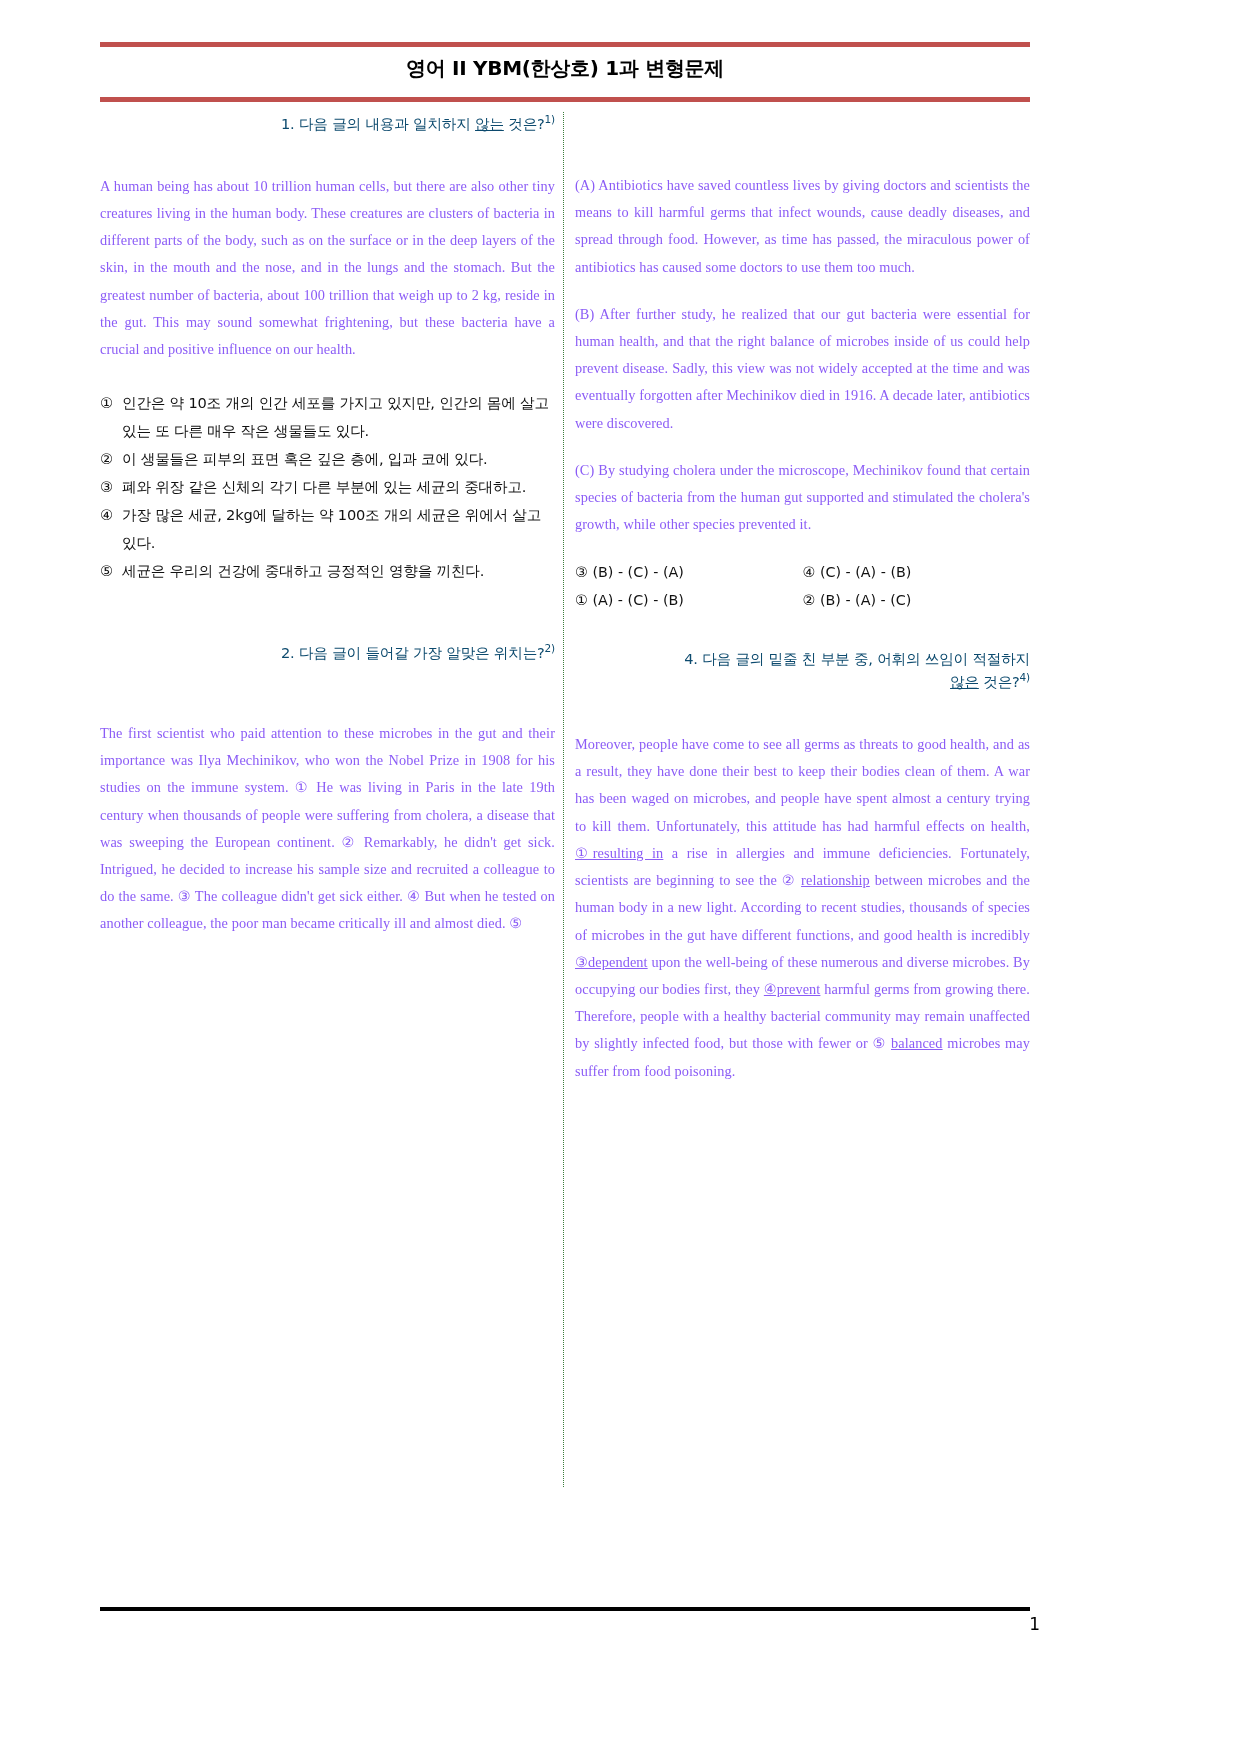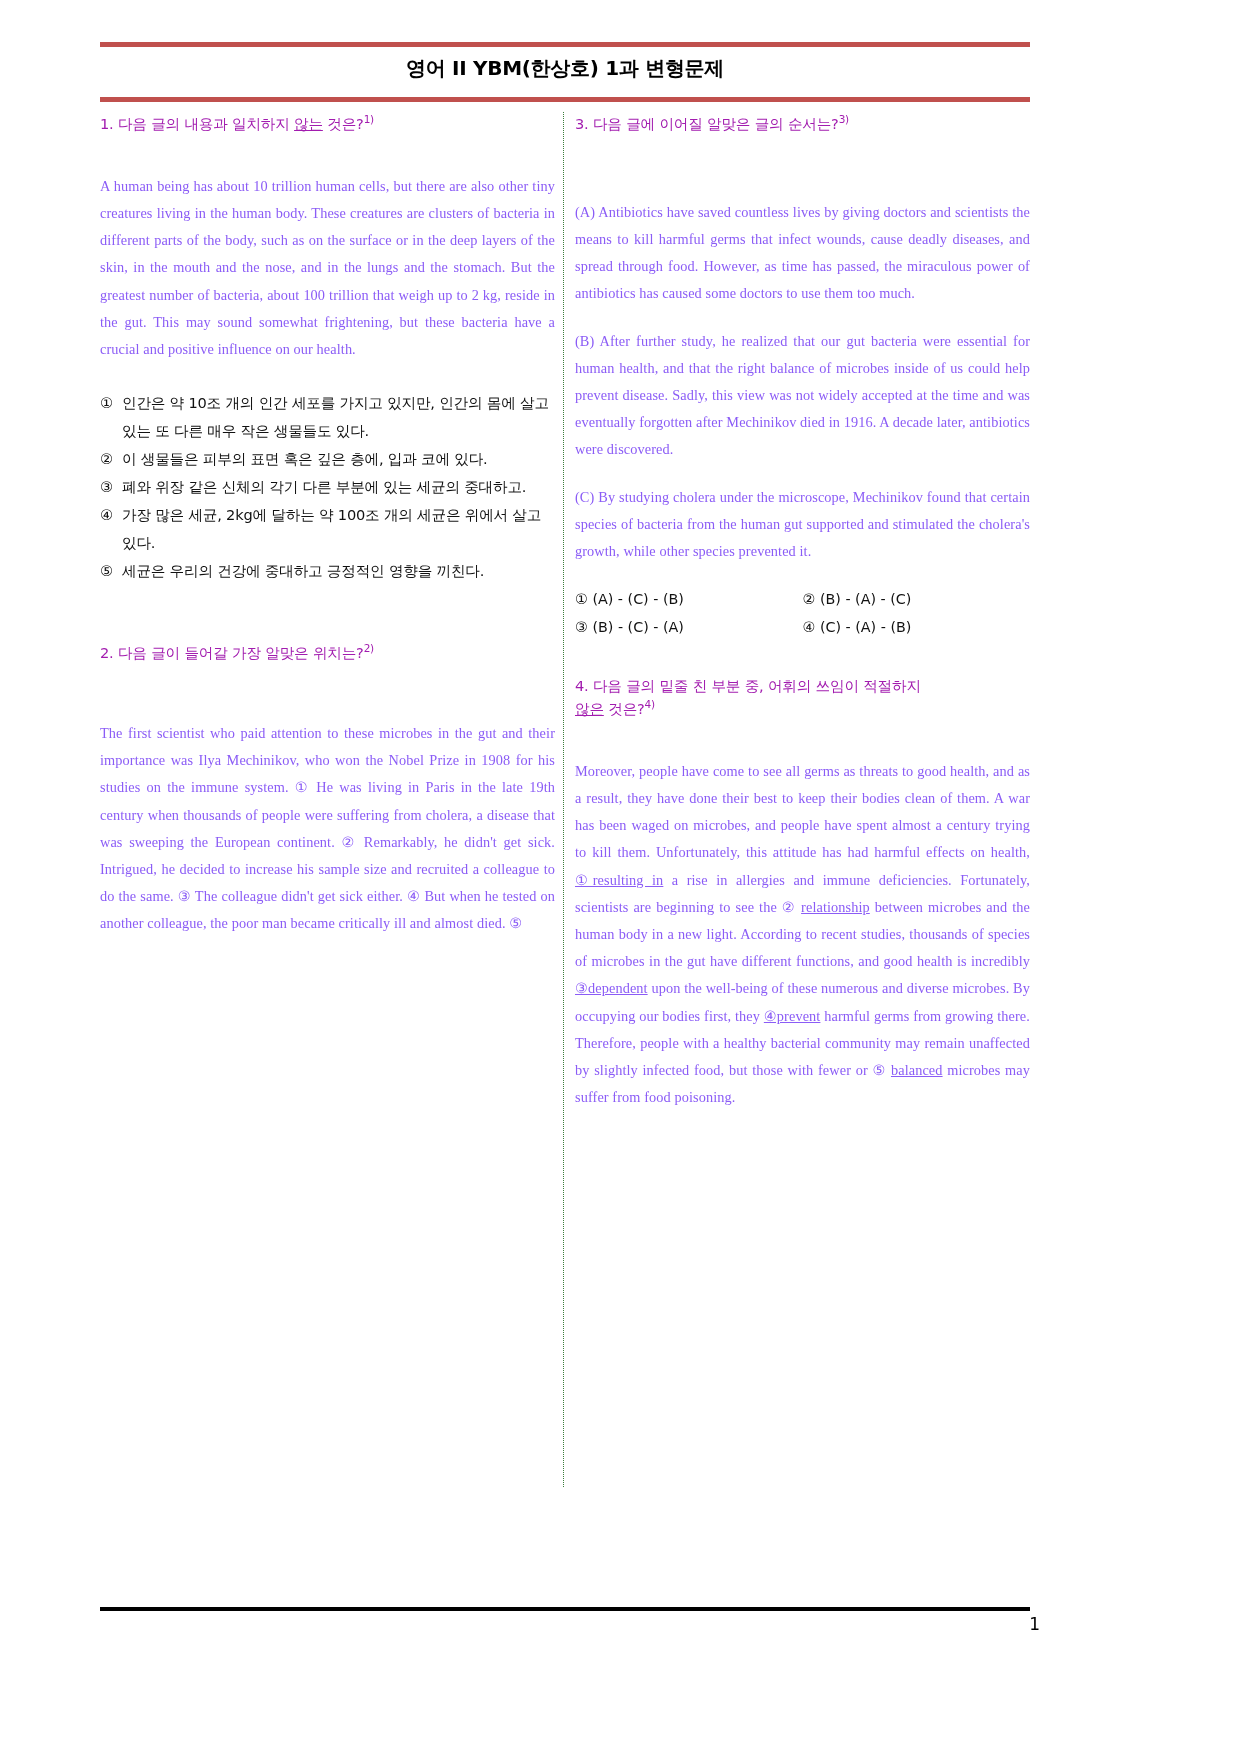--- a/index.html
+++ b/index.html
@@ -39,23 +39,24 @@
   }
   .col-left  { left:0; }
   .col-right { left:475px; }
   .col-divider {
     position:absolute; left:463px; top:0px; width:0;
     height:1375px;
     border-left:1.5px dotted #3a7d3a;
   }
   
   .qhead {
-    font-size:14.6px; line-height:1.5; color:#a21caf;
+    font-size:14.6px; line-height:1.5; color:#0c4a6e;
     letter-spacing:-0.2px;
     margin-bottom:4px;
+    text-align:right;
   }
   .qhead .u { text-decoration:underline; }
   .sup { font-size:10.5px; vertical-align:super; }
   .passage {
     font-size:14.3px;
     line-height:27.2px;
     text-align:justify;
     text-justify:inter-word;
     color:#8b5cf6;
     letter-spacing:0.1px;
@@ -154,44 +155,43 @@
 
 
       <div class="spacer-26"></div>
 
       <div class="passage">The first scientist who paid attention to these microbes in the gut and their importance was Ilya Mechinikov, who won the Nobel Prize in 1908 for his studies on the immune system. ① He was living in Paris in the late 19th century when thousands of people were suffering from cholera, a disease that was sweeping the European continent. ② Remarkably, he didn't get sick. Intrigued, he decided to increase his sample size and recruited a colleague to do the same. ③ The colleague didn't get sick either. ④ But when he tested on another colleague, the poor man became critically ill and almost died. ⑤</div>
 
     </div>
 
     <div class="col col-right">
 
-      <div class="qhead"><span>3. 다음 글에 이어질 알맞은 글의 순서는?</span><span class="sup">3)</span></div>
 
       <div class="spacer-34"></div>
 
 
       <div class="spacer-26"></div>
 
       <div class="passage">(A) Antibiotics have saved countless lives by giving doctors and scientists the means to kill harmful germs that infect wounds, cause deadly diseases, and spread through food. However, as time has passed, the miraculous power of antibiotics has caused some doctors to use them too much.</div>
       <div class="spacer-20"></div>
       <div class="passage">(B) After further study, he realized that our gut bacteria were essential for human health, and that the right balance of microbes inside of us could help prevent disease. Sadly, this view was not widely accepted at the time and was eventually forgotten after Mechinikov died in 1916. A decade later, antibiotics were discovered.</div>
       <div class="spacer-20"></div>
       <div class="passage">(C) By studying cholera under the microscope, Mechinikov found that certain species of bacteria from the human gut supported and stimulated the cholera's growth, while other species prevented it.</div>
 
       <div class="spacer-20"></div>
 
       <div class="choices-grid">
         <div class="cg-row">
+          <div class="cg-cell"><span>③</span>&nbsp;<span>(B) - (C) - (A)</span></div>
+          <div class="cg-cell"><span>④</span>&nbsp;<span>(C) - (A) - (B)</span></div>
+        </div>
+        <div class="cg-row">
           <div class="cg-cell"><span>①</span>&nbsp;<span>(A) - (C) - (B)</span></div>
           <div class="cg-cell"><span>②</span>&nbsp;<span>(B) - (A) - (C)</span></div>
         </div>
-        <div class="cg-row">
-          <div class="cg-cell"><span>③</span>&nbsp;<span>(B) - (C) - (A)</span></div>
-          <div class="cg-cell"><span>④</span>&nbsp;<span>(C) - (A) - (B)</span></div>
-        </div>
       </div>
 
       <div class="spacer-34"></div>
 
       <div class="qhead"><span>4. 다음 글의 밑줄 친 부분 중, 어휘의 쓰임이 적절하지</span><br><span class="u">않은</span><span> 것은?</span><span class="sup">4)</span></div>
 
       <div class="spacer-34"></div>
 
       <div class="passage"><span>Moreover, people have come to see all germs as threats to good health, and as a result, they have done their best to keep their bodies clean of them. A war has been waged on microbes, and people have spent almost a century trying to kill them. Unfortunately, this attitude has had harmful effects on health, </span><span class="u">①resulting in</span><span> a rise in allergies and immune deficiencies. Fortunately, scientists are beginning to see the ② </span><span class="u">relationship</span><span> between microbes and the human body in a new light. According to recent studies, thousands of species of microbes in the gut have different functions, and good health is incredibly </span><span class="u">③dependent</span><span> upon the well-being of these numerous and diverse microbes. By occupying our bodies first, they </span><span class="u">④prevent</span><span> harmful germs from growing there. Therefore, people with a healthy bacterial community may remain unaffected by slightly infected food, but those with fewer or ⑤ </span><span class="u">balanced</span><span> microbes may suffer from food poisoning.</span></div>
 

